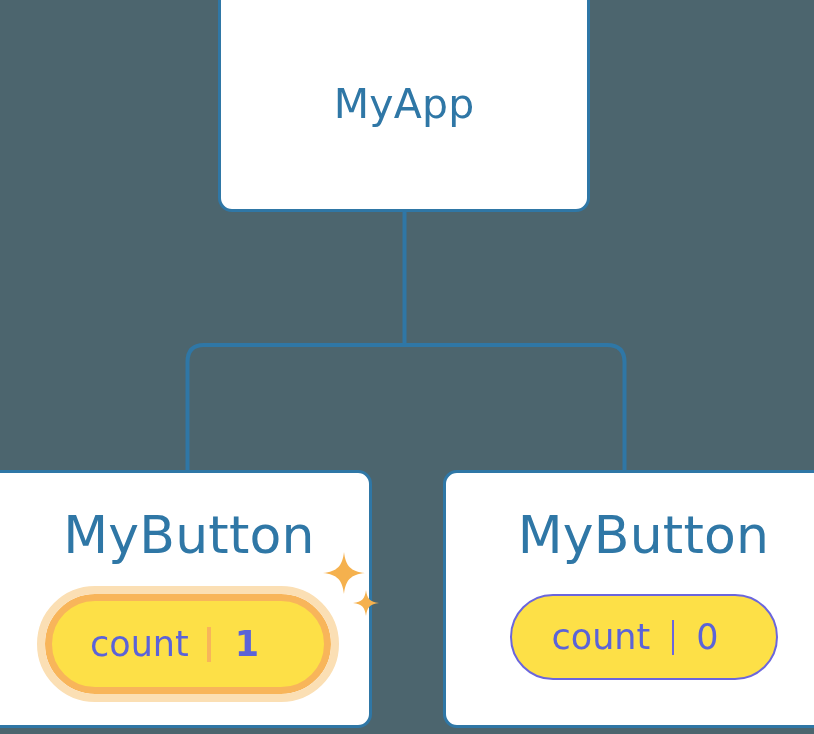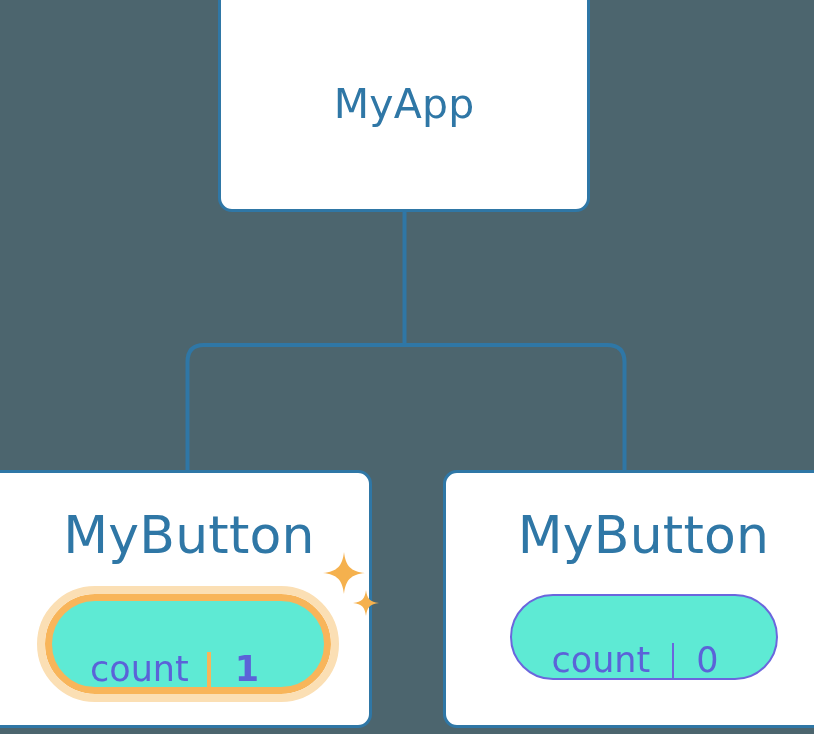--- a/index.html
+++ b/index.html
@@ -96,22 +96,22 @@
     justify-content: center;
   }
 
   #node-btn-left .pill-wrap {
     left: 17px;
   }
 
   .pill {
     position: relative;
     display: flex;
-    align-items: flex-end;
-    background: #5eead4;
+    align-items: center;
+    background: #fde047;
     box-sizing: border-box;
     border-radius: 999px;
   }
 
   .pill-cell {
     display: flex;
     align-items: center;
     justify-content: center;
     box-sizing: border-box;
     color: #5b63d8;

